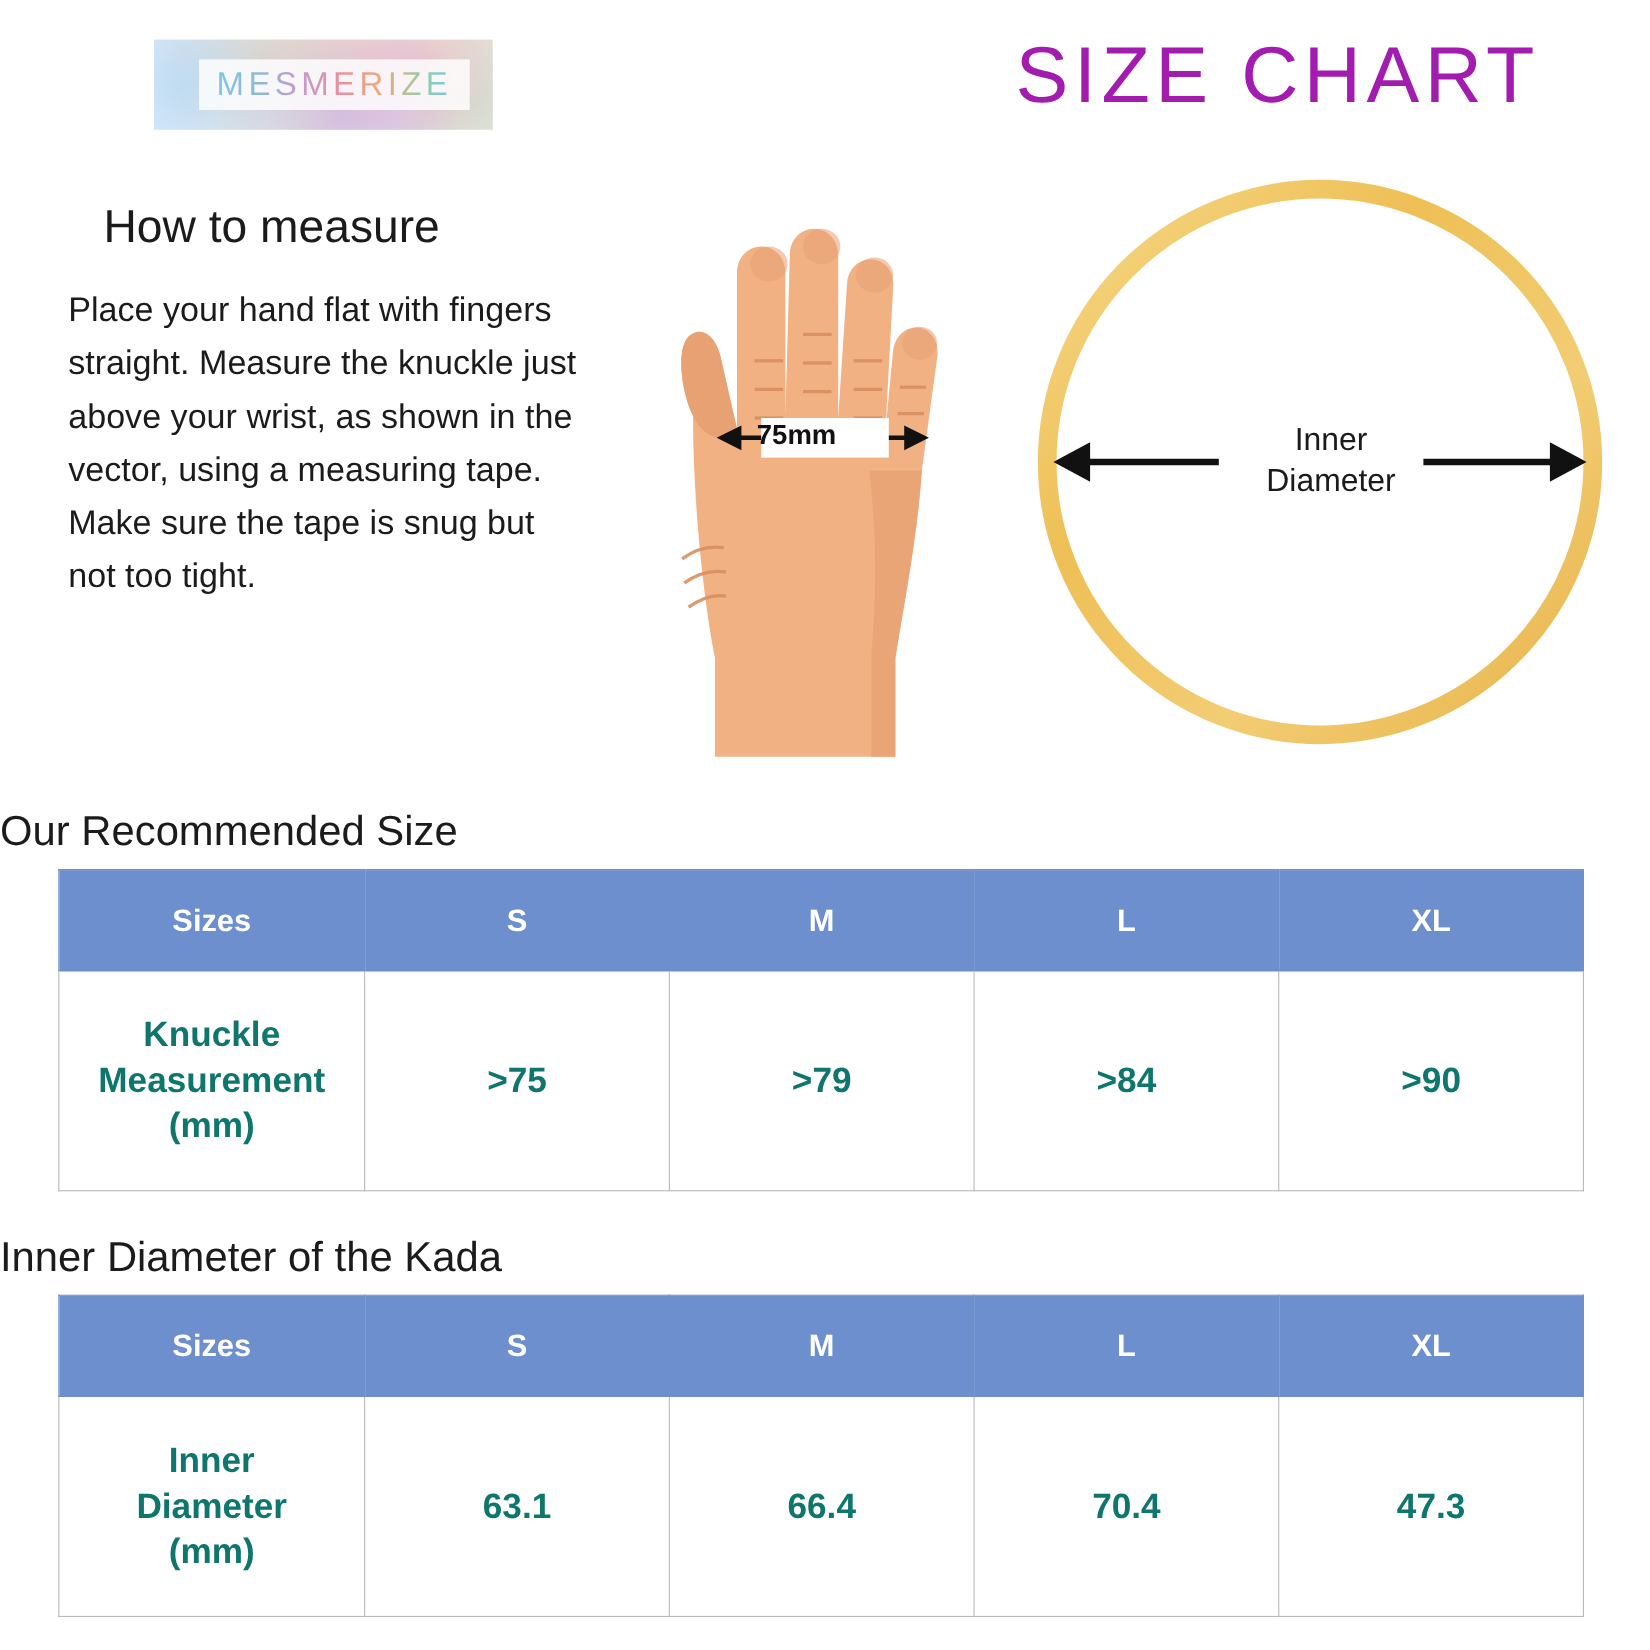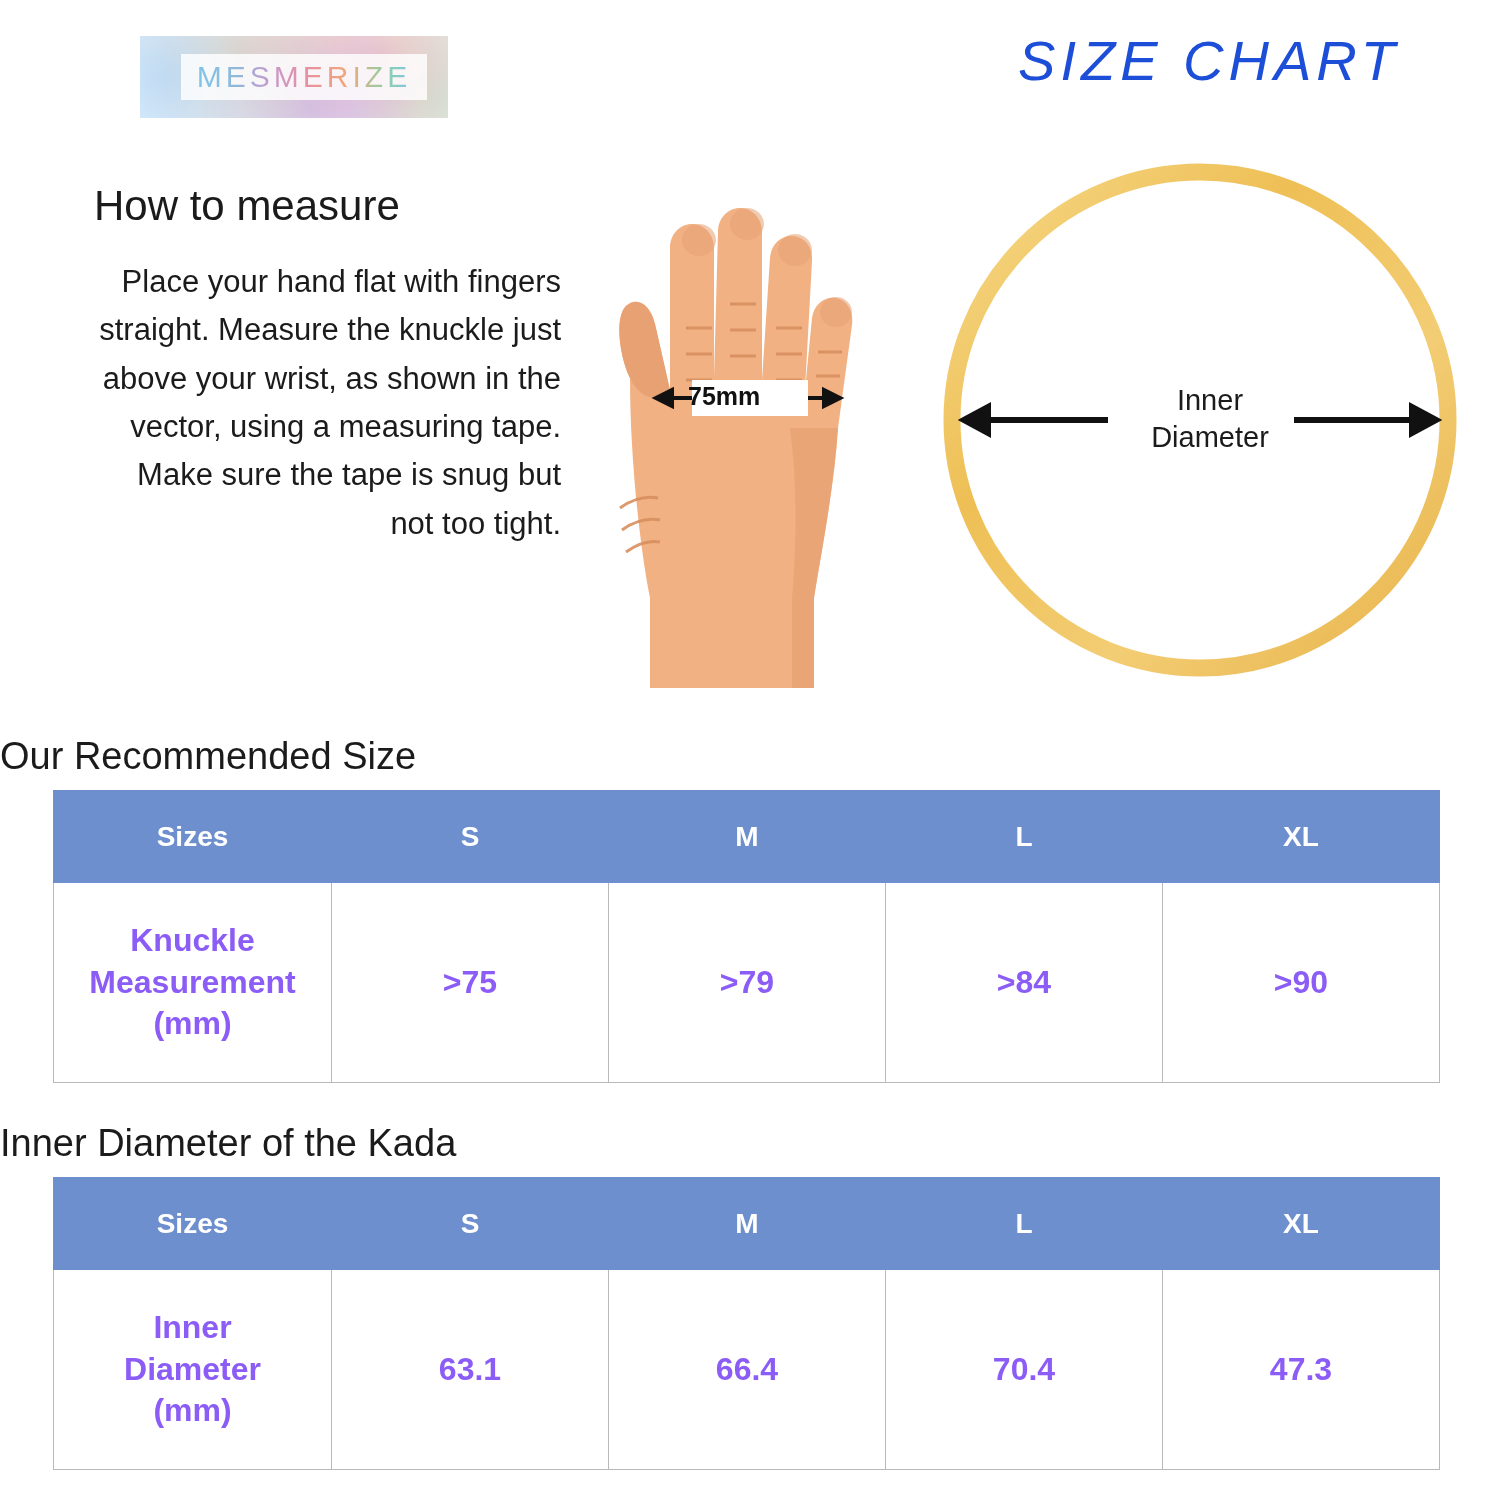--- a/index.html
+++ b/index.html
@@ -45,46 +45,44 @@
     background-clip: text;
     color: transparent;
     -webkit-text-fill-color: transparent;
     font-family: "Liberation Sans", sans-serif;
   }
 
   
   .size-chart-title {
     position: absolute;
     right: 100px; top: 28px;
-    font-size: 56px;
+    font-size: 72px;
     letter-spacing: 5px;
-    color: #1d4ed8;
+    color: #a21caf;
     font-weight: 300;
     font-family: "Liberation Sans", sans-serif;
-    font-style: italic;
   }
 
   
   .how-title {
     position: absolute;
     left: 94px; top: 182px;
     font-size: 42px;
     color: #1b1b1b;
     font-weight: 400;
     text-align: right;
   }
   .how-body {
     position: absolute;
     left: 62px; top: 258px;
     width: 470px;
     font-size: 31px;
     line-height: 1.56;
     color: #1b1b1b;
-    text-align: right;
-    margin-left: 29px;
+    text-align: left;
   }
 
   
   .hand-wrap {
     position: absolute;
     left: 540px; top: 128px;
     width: 330px; height: 580px;
   }
   .measure-label {
     position: absolute;
@@ -138,21 +136,21 @@
     background: #6d8fcd;
     color: #ffffff;
     font-size: 28px;
     font-weight: bold;
     height: 92px;
     border: 1px solid #6d8fcd;
   }
   table.sz tbody td {
     height: 200px;
     font-size: 32px;
-    color: #8b5cf6;
+    color: #0f766e;
     font-weight: bold;
   }
   table.sz tbody td.label {
     font-size: 32px;
     line-height: 1.3;
   }
   col.c1 { width: 278px; }
   col.cx { width: 277px; }
 </style>
 </head>

